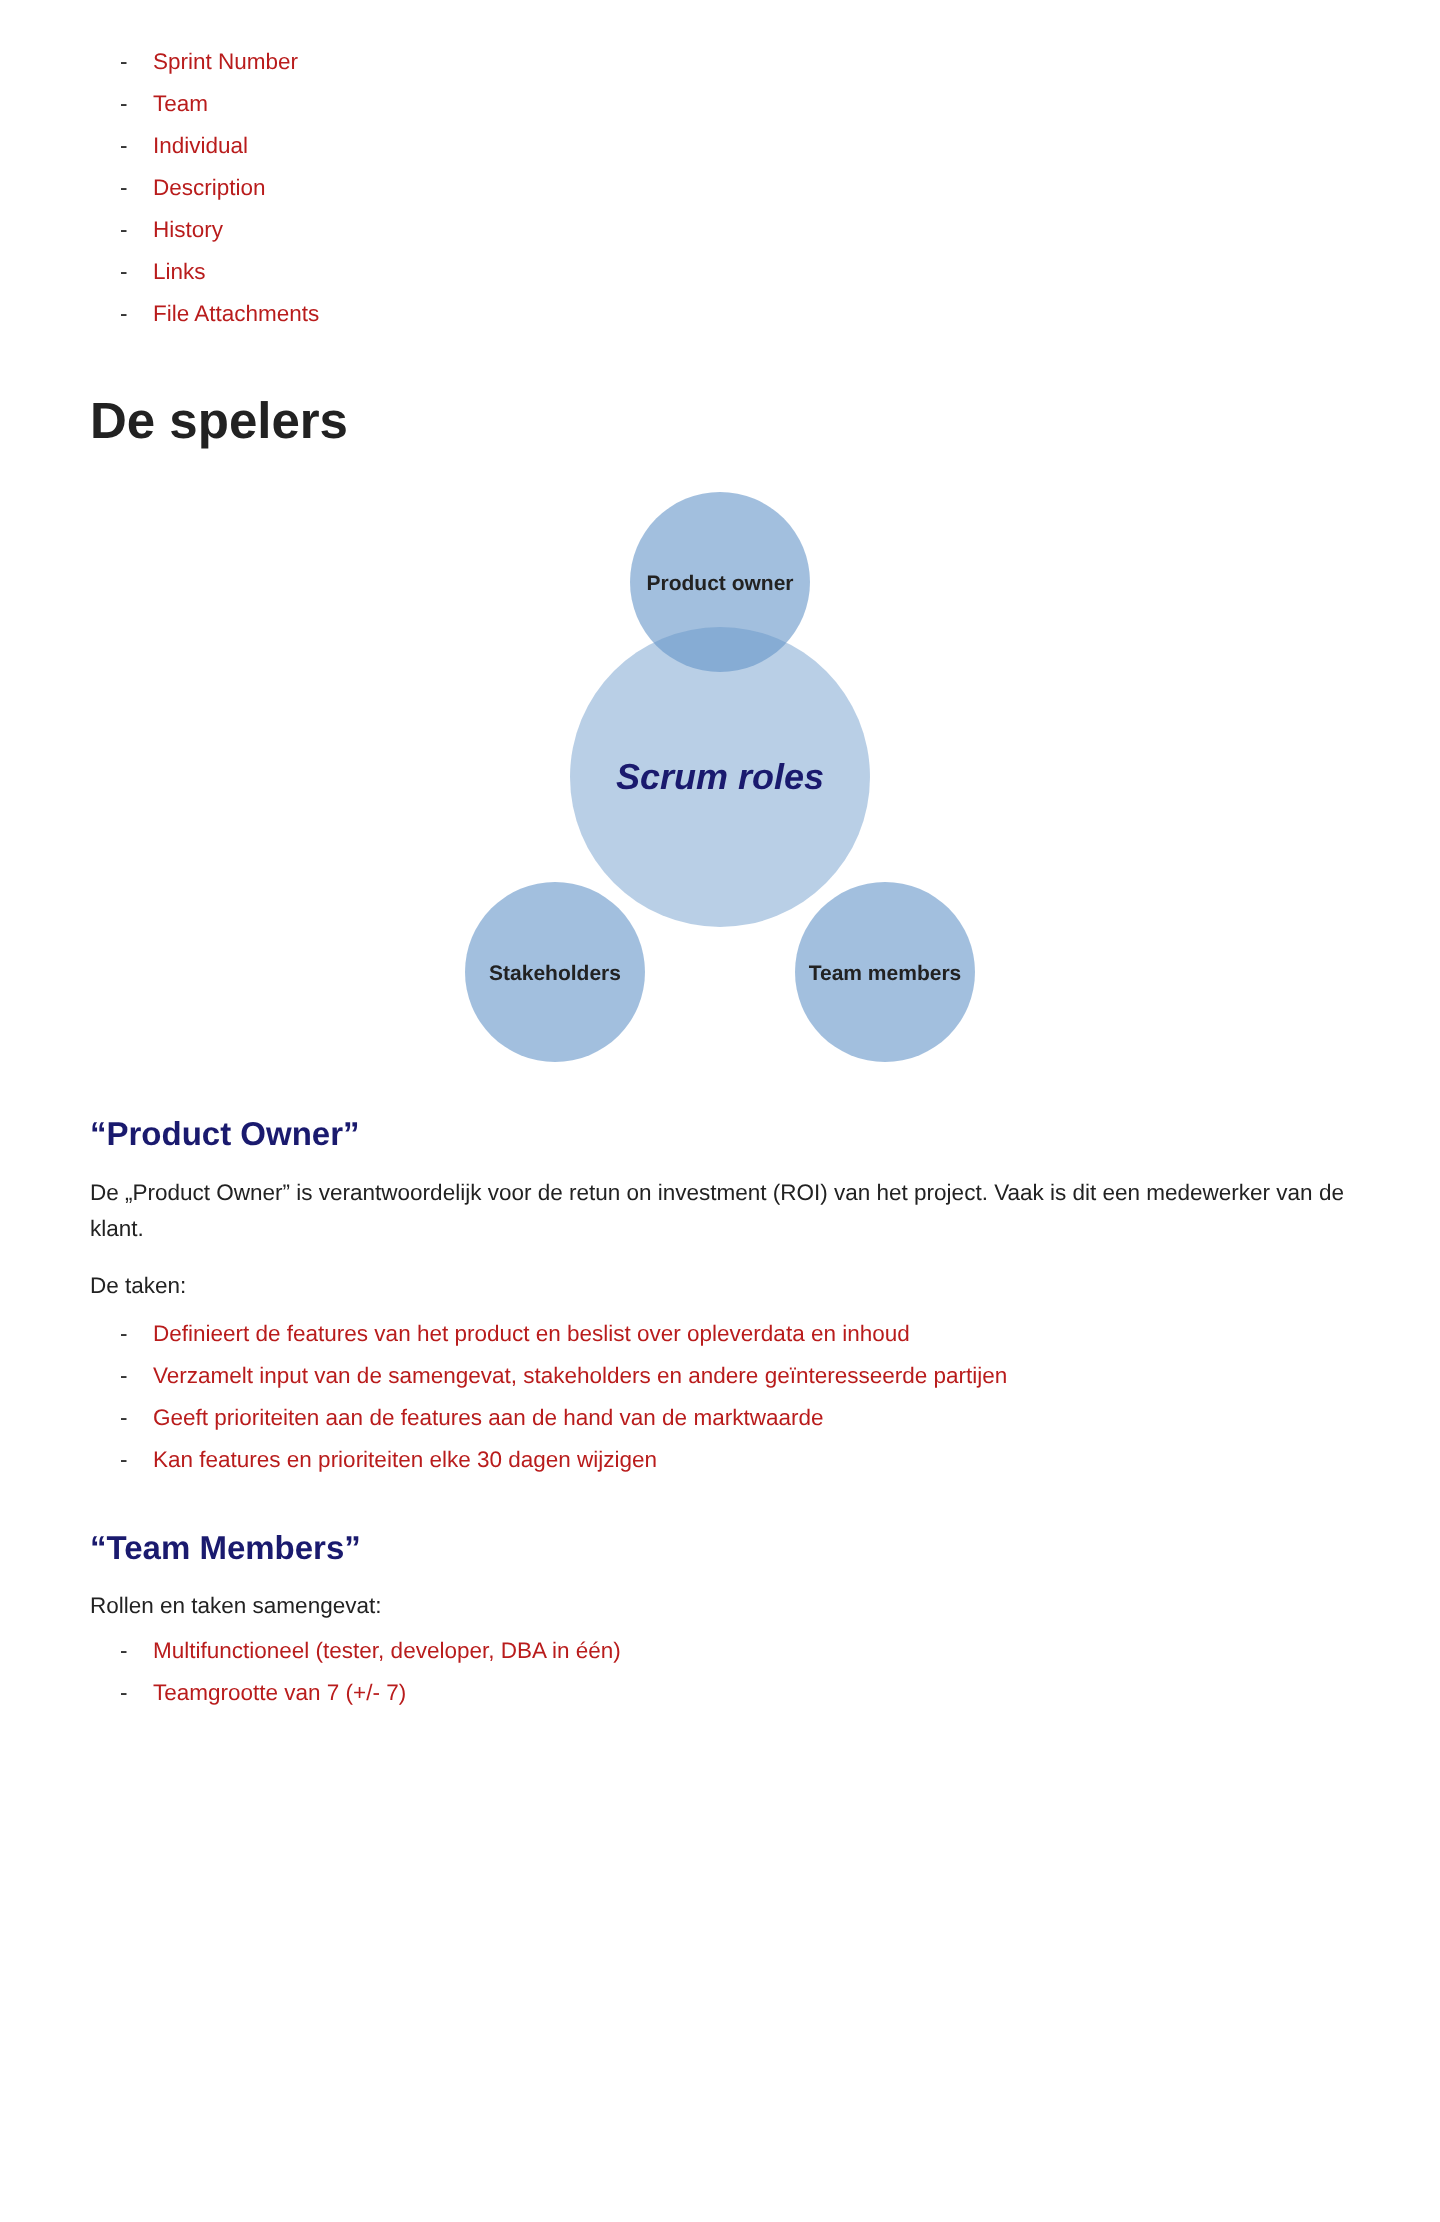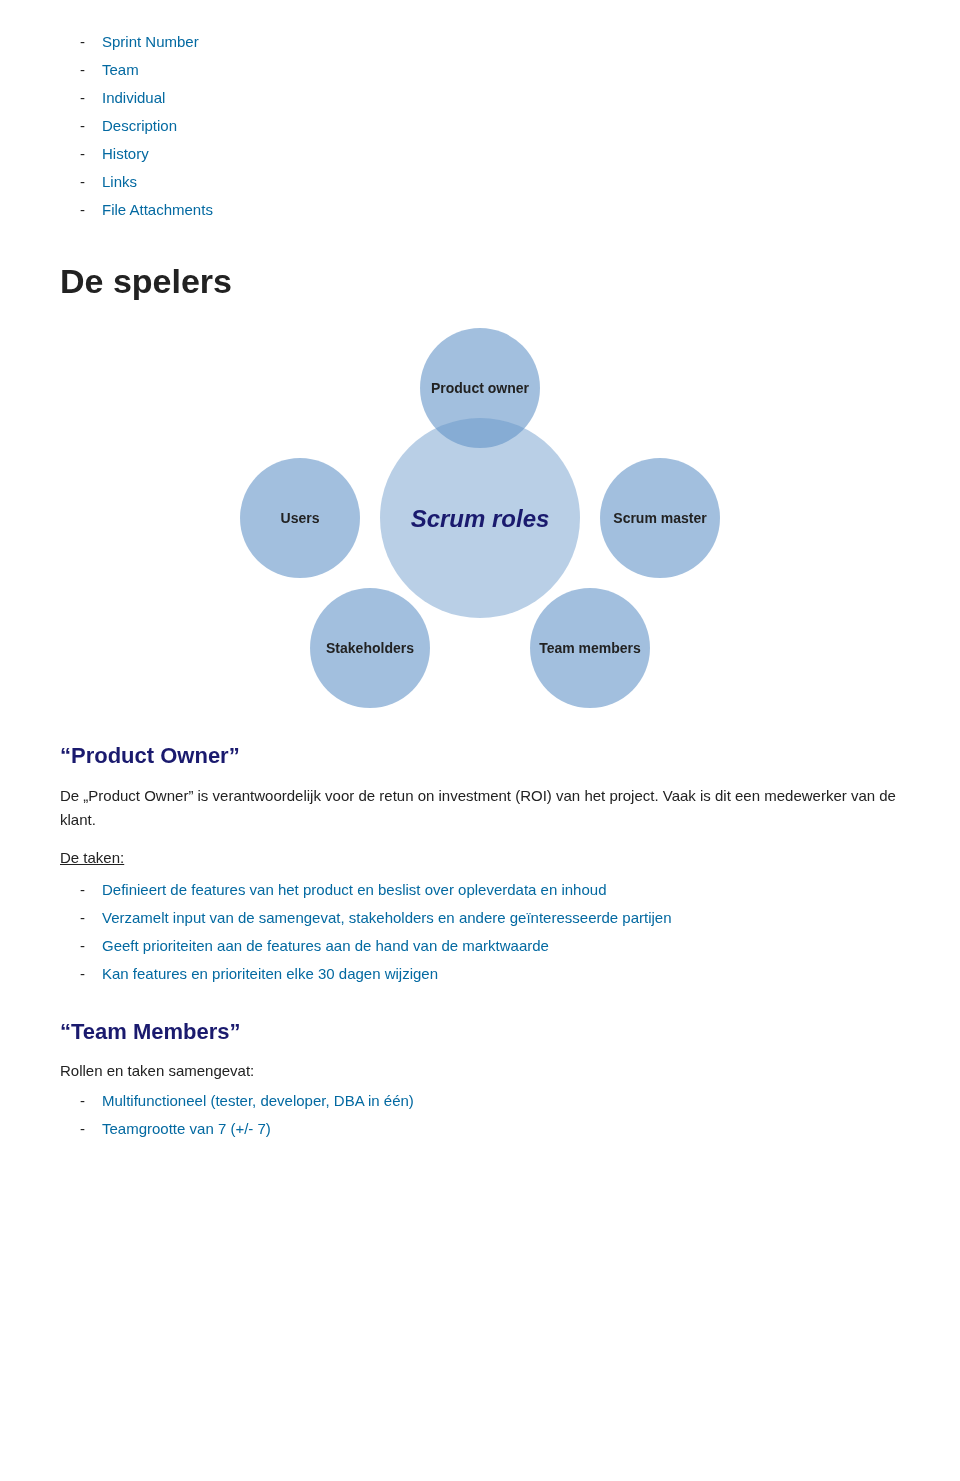--- a/index.html
+++ b/index.html
@@ -16,21 +16,21 @@
 
     .bullet-list {
       list-style: none;
       padding-left: 20px;
       margin-bottom: 10px;
     }
     .bullet-list li {
       position: relative;
       padding-left: 22px;
       margin-bottom: 4px;
-      color: #0369a1;
+      color: #b91c1c;
       font-size: 15px;
     }
     .bullet-list li::before {
       content: '-';
       position: absolute;
       left: 0;
       color: #222;
     }
 
     .section-heading {
@@ -107,21 +107,20 @@
       font-size: 15px;
       color: #222;
       margin-bottom: 8px;
     }
 
     .de-taken-heading {
       font-size: 15px;
       font-weight: 400;
       color: #222;
       margin: 14px 0 8px 0;
-      text-decoration: underline;
     }
 
     .body-text {
       font-size: 15px;
       color: #222;
       margin-bottom: 6px;
     }
   </style>
 </head>
 <body>
@@ -135,23 +134,20 @@
     <li>History</li>
     <li>Links</li>
     <li>File Attachments</li>
   </ul>
 
 <div class="de-spelers-heading">De spelers</div>
 
 <div class="scrum-diagram">
   <div class="scrum-circle circle-top" id="circle-top">Product
 owner</div>
-  <div class="scrum-circle circle-left" id="circle-left">Users</div>
-  <div class="scrum-circle circle-right" id="circle-right">Scrum
-master</div>
   <div class="scrum-circle circle-bottom-left" id="circle-bottom-left">Stakeholders</div>
   <div class="scrum-circle circle-bottom-right" id="circle-bottom-right">Team
 members</div>
   <div class="scrum-center circle-center" id="circle-center">Scrum roles</div>
 </div>
 
 <div class="section-heading">Product Owner</div>
 <p class="product-owner-desc">De „Product Owner” is verantwoordelijk voor de retun on investment (ROI) van het project. Vaak is dit een medewerker van de klant.</p>
 
 <p class="de-taken-heading">De taken:</p>

